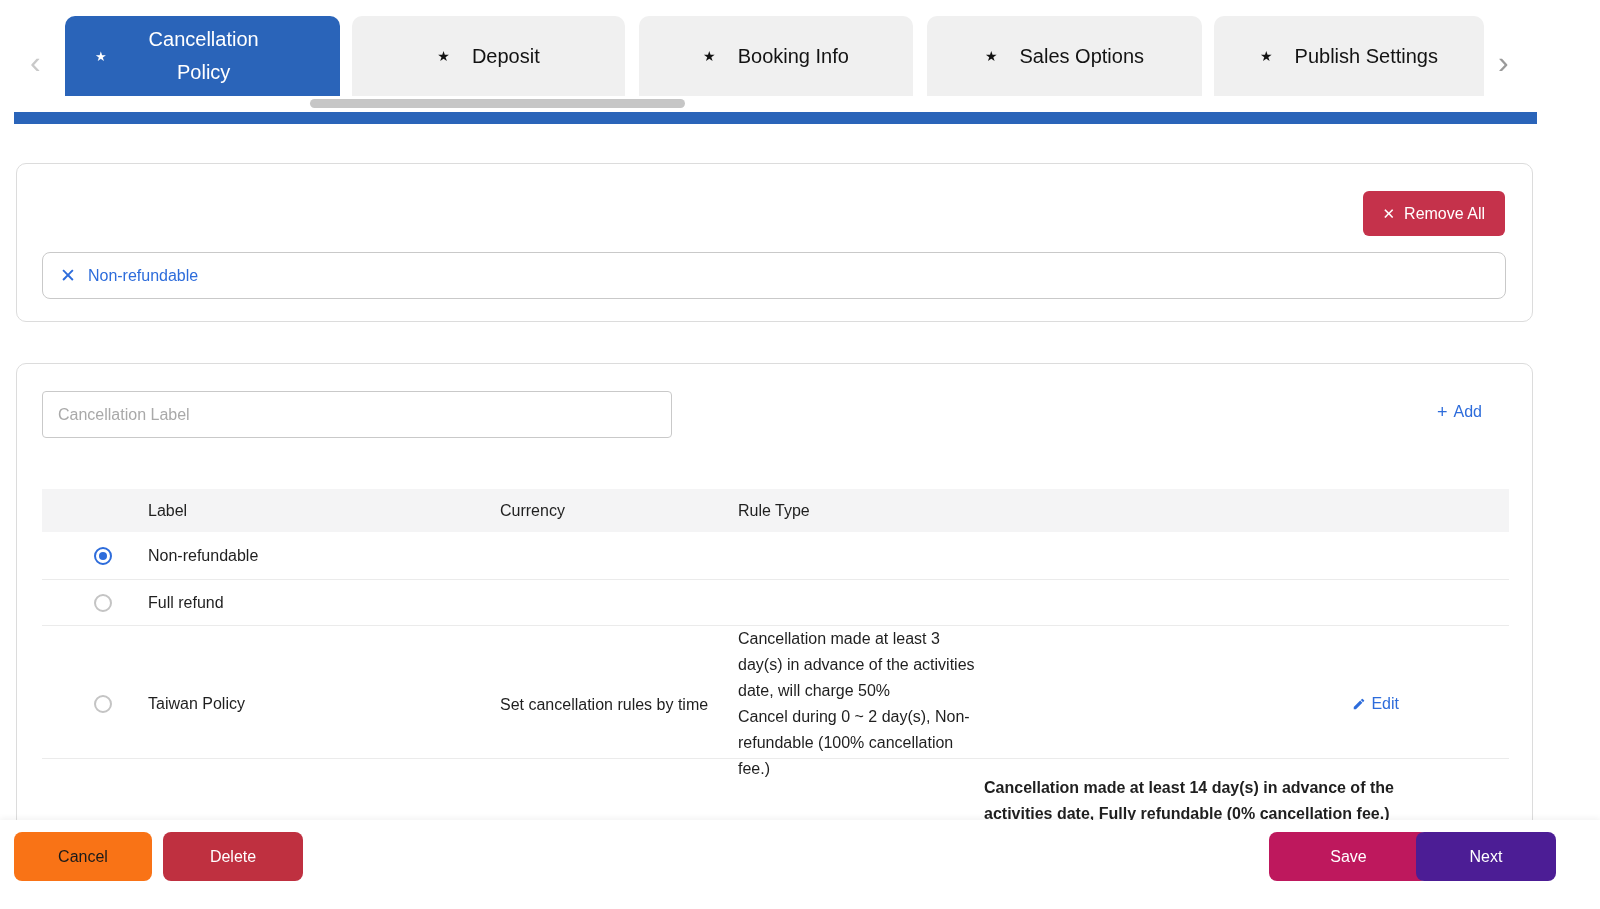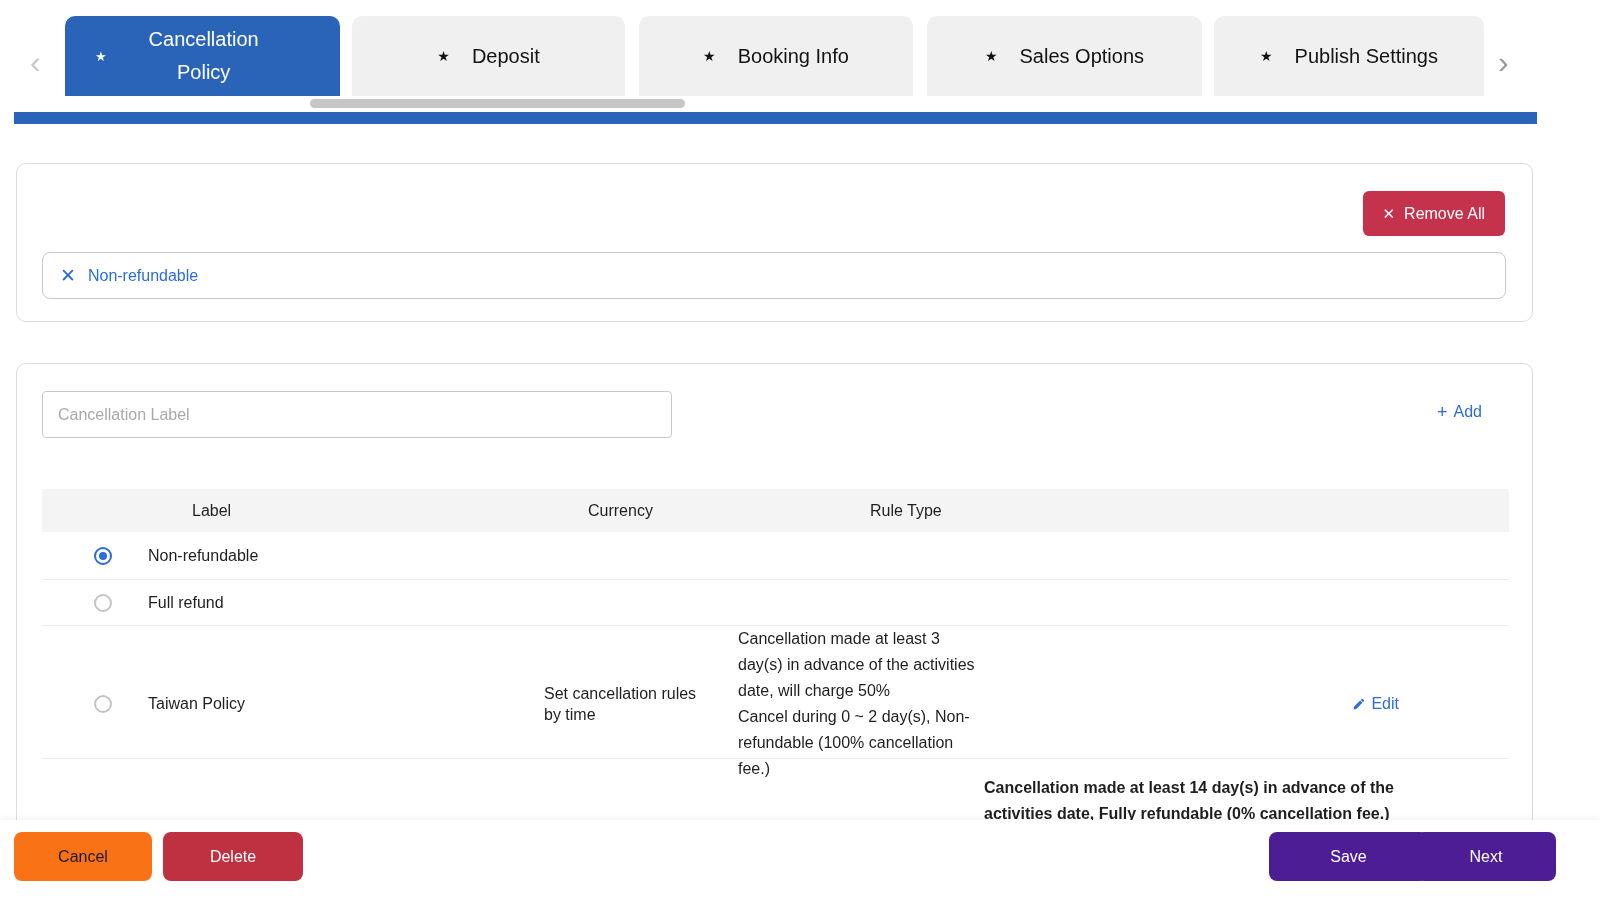--- a/index.html
+++ b/index.html
@@ -47,48 +47,48 @@
   .label-input{position:absolute;left:25px;top:27px;width:630px;height:47px;border:1px solid #c9c9c9;
                border-radius:4px;box-sizing:border-box;padding:0 15px;font-size:16px;
                font-family:inherit;color:#701a75;outline:none;}
   .label-input::placeholder{color:#a9a9a9;}
   .add-link{position:absolute;right:50px;top:39px;display:flex;align-items:center;gap:6px;
             color:#2d6cdb;font-size:16px;cursor:pointer;}
   .add-link .plus{font-size:18px;line-height:16px;}
 
   .ptable{position:absolute;left:25px;top:125px;width:1467px;font-size:16px;}
   .trow,.thead{display:grid;grid-template-columns:106px 352px 238px 246px 1fr 92px;}
-  .thead{background:#f4f4f5;height:43px;align-items:center;color:#1f1f1f;gap:44px;}
+  .thead{background:#f4f4f5;height:43px;align-items:center;color:#1f1f1f;}
   .trow{border-bottom:1px solid #ebebeb;align-items:center;}
   .row-0{height:47px;}
   .row-1{height:45px;}
   .row-2{height:132px;}
   .row-3{height:120px;align-items:start;border-bottom:none;}
   .row-3 .c-policy{padding-top:16px;font-weight:bold;}
   .cell{display:flex;align-items:center;min-width:0;}
   .c-radio{justify-content:center;padding-left:16px;}
-  .c-rule{padding-right:24px;line-height:21px;margin-left:44px;}
+  .c-rule{padding-right:24px;line-height:21px;}
   .c-policy{padding-right:8px;line-height:26px;white-space:pre-line;display:block;}
   .c-edit{justify-content:flex-end;padding-right:18px;}
   .edit-link{display:flex;align-items:center;gap:5px;color:#2d6cdb;cursor:pointer;}
 
   .radio{width:18px;height:18px;border-radius:50%;box-sizing:border-box;position:relative;
          border:2px solid #c4c4c4;background:#fff;cursor:pointer;flex:none;}
   .radio.sel{border-color:#2d6cdb;}
   .radio.sel::after{content:"";position:absolute;left:50%;top:50%;width:8px;height:8px;
                     border-radius:50%;background:#2d6cdb;transform:translate(-50%,-50%);}
 
   
   .footer{position:absolute;left:0;top:820px;width:1600px;height:89px;background:#fff;
           box-shadow:0 -2px 6px rgba(0,0,0,0.05);}
   .fbtn{position:absolute;top:12px;height:49px;border:none;border-radius:8px;font-size:16px;
         font-family:inherit;cursor:pointer;}
   .btn-cancel{left:14px;width:138px;background:#f97316;color:#1a1a1a;}
   .btn-delete{left:163px;width:140px;background:#bf3040;color:#fff;}
-  .btn-save{left:1269px;width:159px;background:#4c1d95;color:#fff;}
+  .btn-save{left:1269px;width:159px;background:#be185d;color:#fff;}
   .btn-next{left:1416px;width:140px;background:#4c1d95;color:#fff;}
 </style>
 </head>
 <body>
 
 <div id="app">
 
   <div class="chev chev-l">‹</div>
 
   <div class="tab tab-0">

